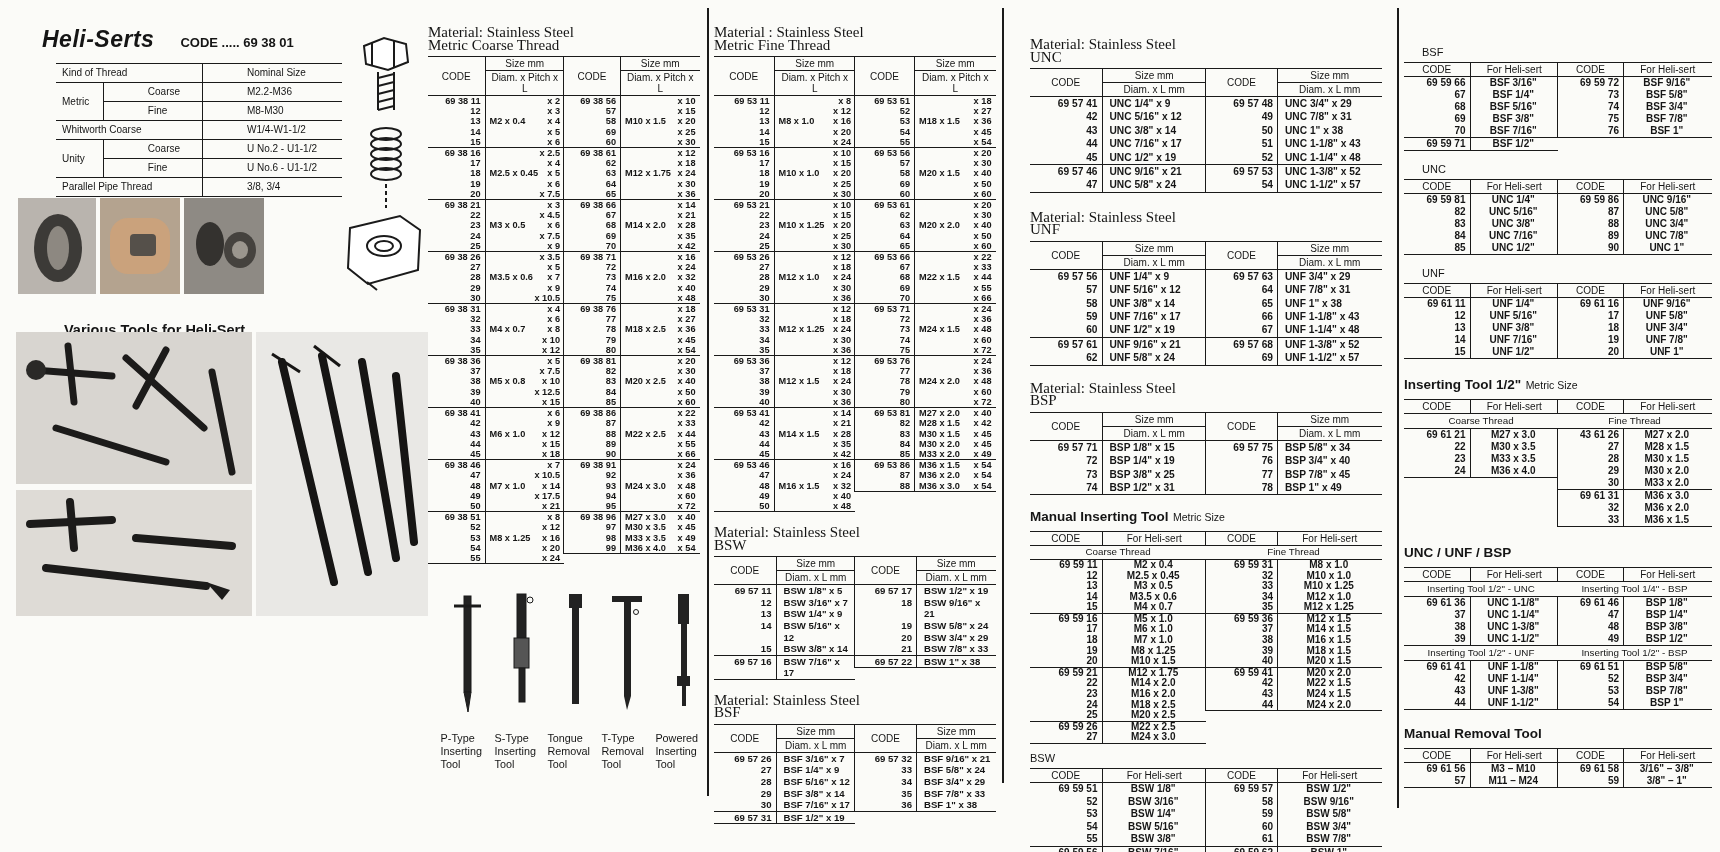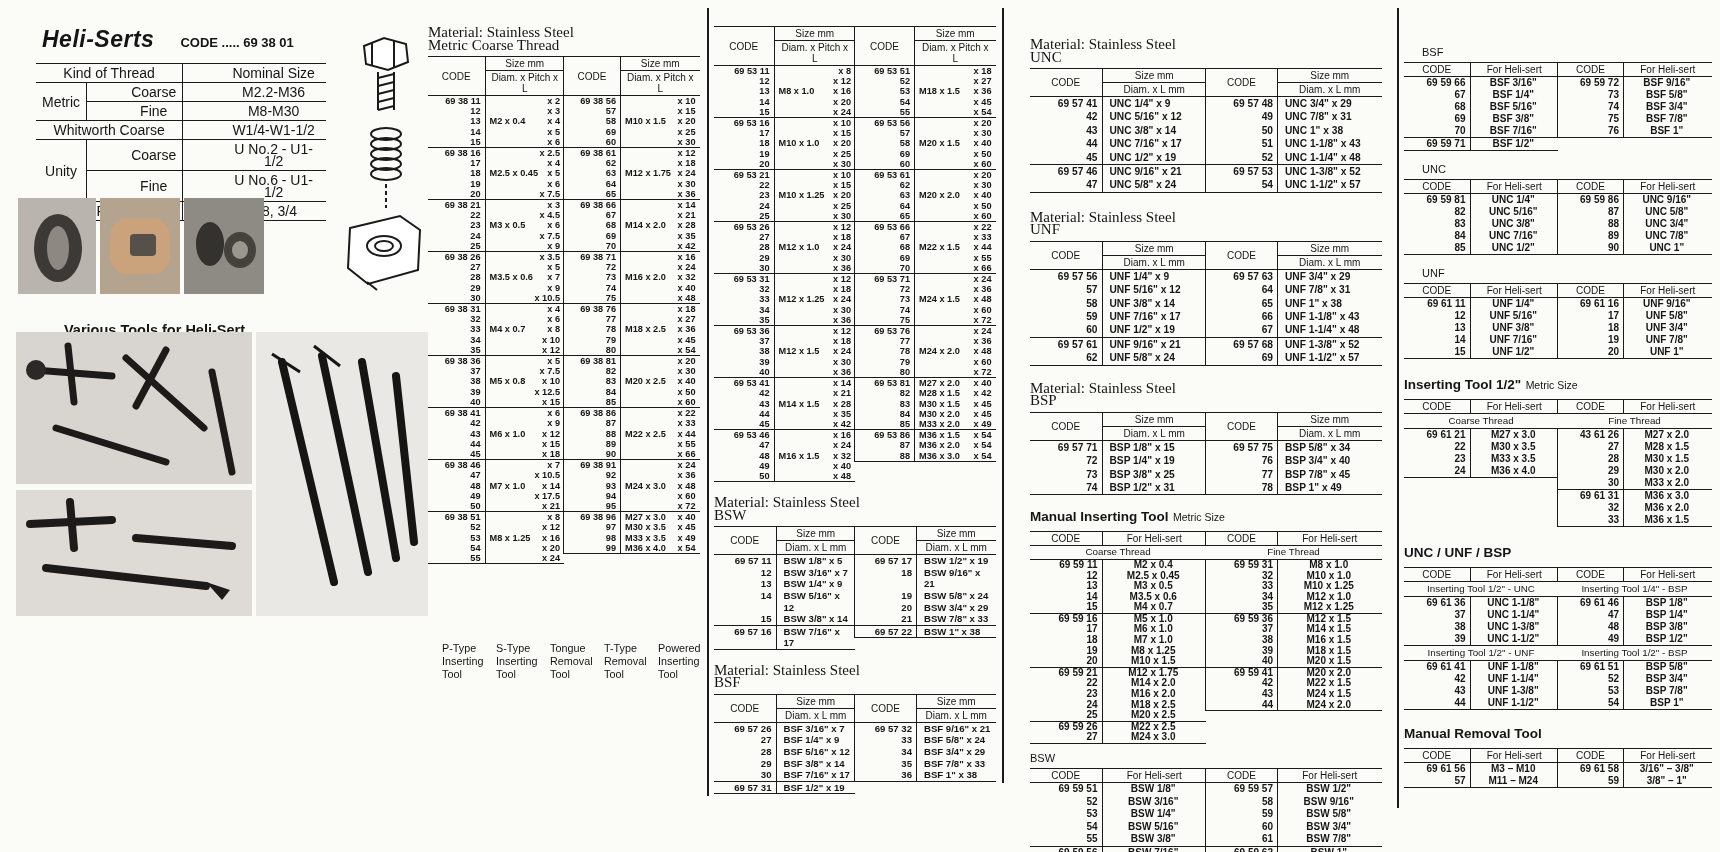--- a/index.html
+++ b/index.html
@@ -5,22 +5,22 @@
   html,body{margin:0;padding:0;}
   body{width:1720px;height:852px;position:relative;background:#fbfbf8;color:#151515;
        font-family:"Liberation Sans",sans-serif;overflow:hidden;}
   .panel{position:absolute;top:26px;}
   .vline{position:absolute;width:1.5px;background:#1a1a1a;top:8px;}
   
   .p1{left:12px;width:412px;height:820px;}
   .p1-head{display:flex;align-items:baseline;gap:26px;margin-left:30px;}
   .title{font-size:23px;font-weight:bold;font-style:italic;letter-spacing:.5px;}
   .codeLbl{font-size:13px;font-weight:bold;}
-  .threads{border-collapse:collapse;margin:10px 0 0 24px;font-size:14px;width:290px;
-           border-top:1.5px solid #1a1a1a;border-bottom:1.5px solid #1a1a1a;text-align:center;}
+  .threads{border-collapse:collapse;margin:10px 0 0 44px;font-size:10px;width:290px;
+           border-top:1.5px solid #1a1a1a;border-bottom:1.5px solid #1a1a1a;}
   .threads td{border-bottom:1px solid #1a1a1a;padding:3px 6px;line-height:12px;}
   .threads td.v{border-left:1px solid #1a1a1a;padding-left:44px;}
   .threads tr:last-child td{border-bottom:none;}
   .tools-heading{font-size:14.5px;font-weight:bold;margin:16px 0 0 52px;text-align:right;}
   .ph{position:absolute;background:#d6d4d0;box-shadow:0 0 0 1px #b9b7b2 inset;}
   
   .mat2{font-size:15px;line-height:12.5px;margin-bottom:5px;font-family:Liberation Serif, serif;}
   .lbl{font-size:11px;margin-bottom:4px;}
   .bh .b{font-weight:bold;font-size:13.5px;}
   .bh .s{font-size:10.5px;}
@@ -53,21 +53,21 @@
   .t-p4m td{font-size:10.2px;line-height:13.4px;}
   .t-p4t .colc{width:72px}.t-p4t .cols{width:104px}
   .t-p4t td{font-size:10px;line-height:10.6px;}
   .t-p4b .colc{width:72px}.t-p4b .cols{width:104px}
   .t-p4b td{font-size:10px;line-height:12.6px;}
   .t-p5 .colc{width:66px}.t-p5 .cols{width:88px}
   .t-p5 td{font-size:10px;line-height:12px;}
   
   .p2{left:428px;width:276px;}
   .figures{display:flex;gap:14px;margin:26px 0 0 14px;}
-  .fig{display:flex;flex-direction:row;align-items:center;width:40px;}
+  .fig{display:flex;flex-direction:column;align-items:flex-end;width:40px;}
   .fig svg{margin-bottom:14px;}
   .figlbl{font-size:10.8px;line-height:13px;white-space:pre-line;}
   
   .p3{left:714px;width:284px;}
   .p4{left:1012px;width:384px;padding-left:18px;box-sizing:border-box;}
   .p5{left:1404px;width:312px;}
   .mt{margin-top:14px;}
 </style>
 </head>
 <body>
@@ -1146,20 +1146,24 @@
       <div class="figlbl">Powered
 Inserting
 Tool</div>
     </div>
   </div>
 </section>
 
 <div class="vline" style="left:1002px;height:775px;"></div>
 
 <section class="panel p3">
+  <div class="mat2">
+    <div>Material : Stainless Steel</div>
+    <div>Metric Fine Thread</div>
+  </div>
   <div class="tblwrap t-p3">
       <table class="ct two">
         <colgroup>
           <col class="colc">
           <col class="cols">
         </colgroup>
         <thead>
           <tr>
             <th class="hc" rowspan="2">CODE</th>
             <th class="hs">Size mm</th>

